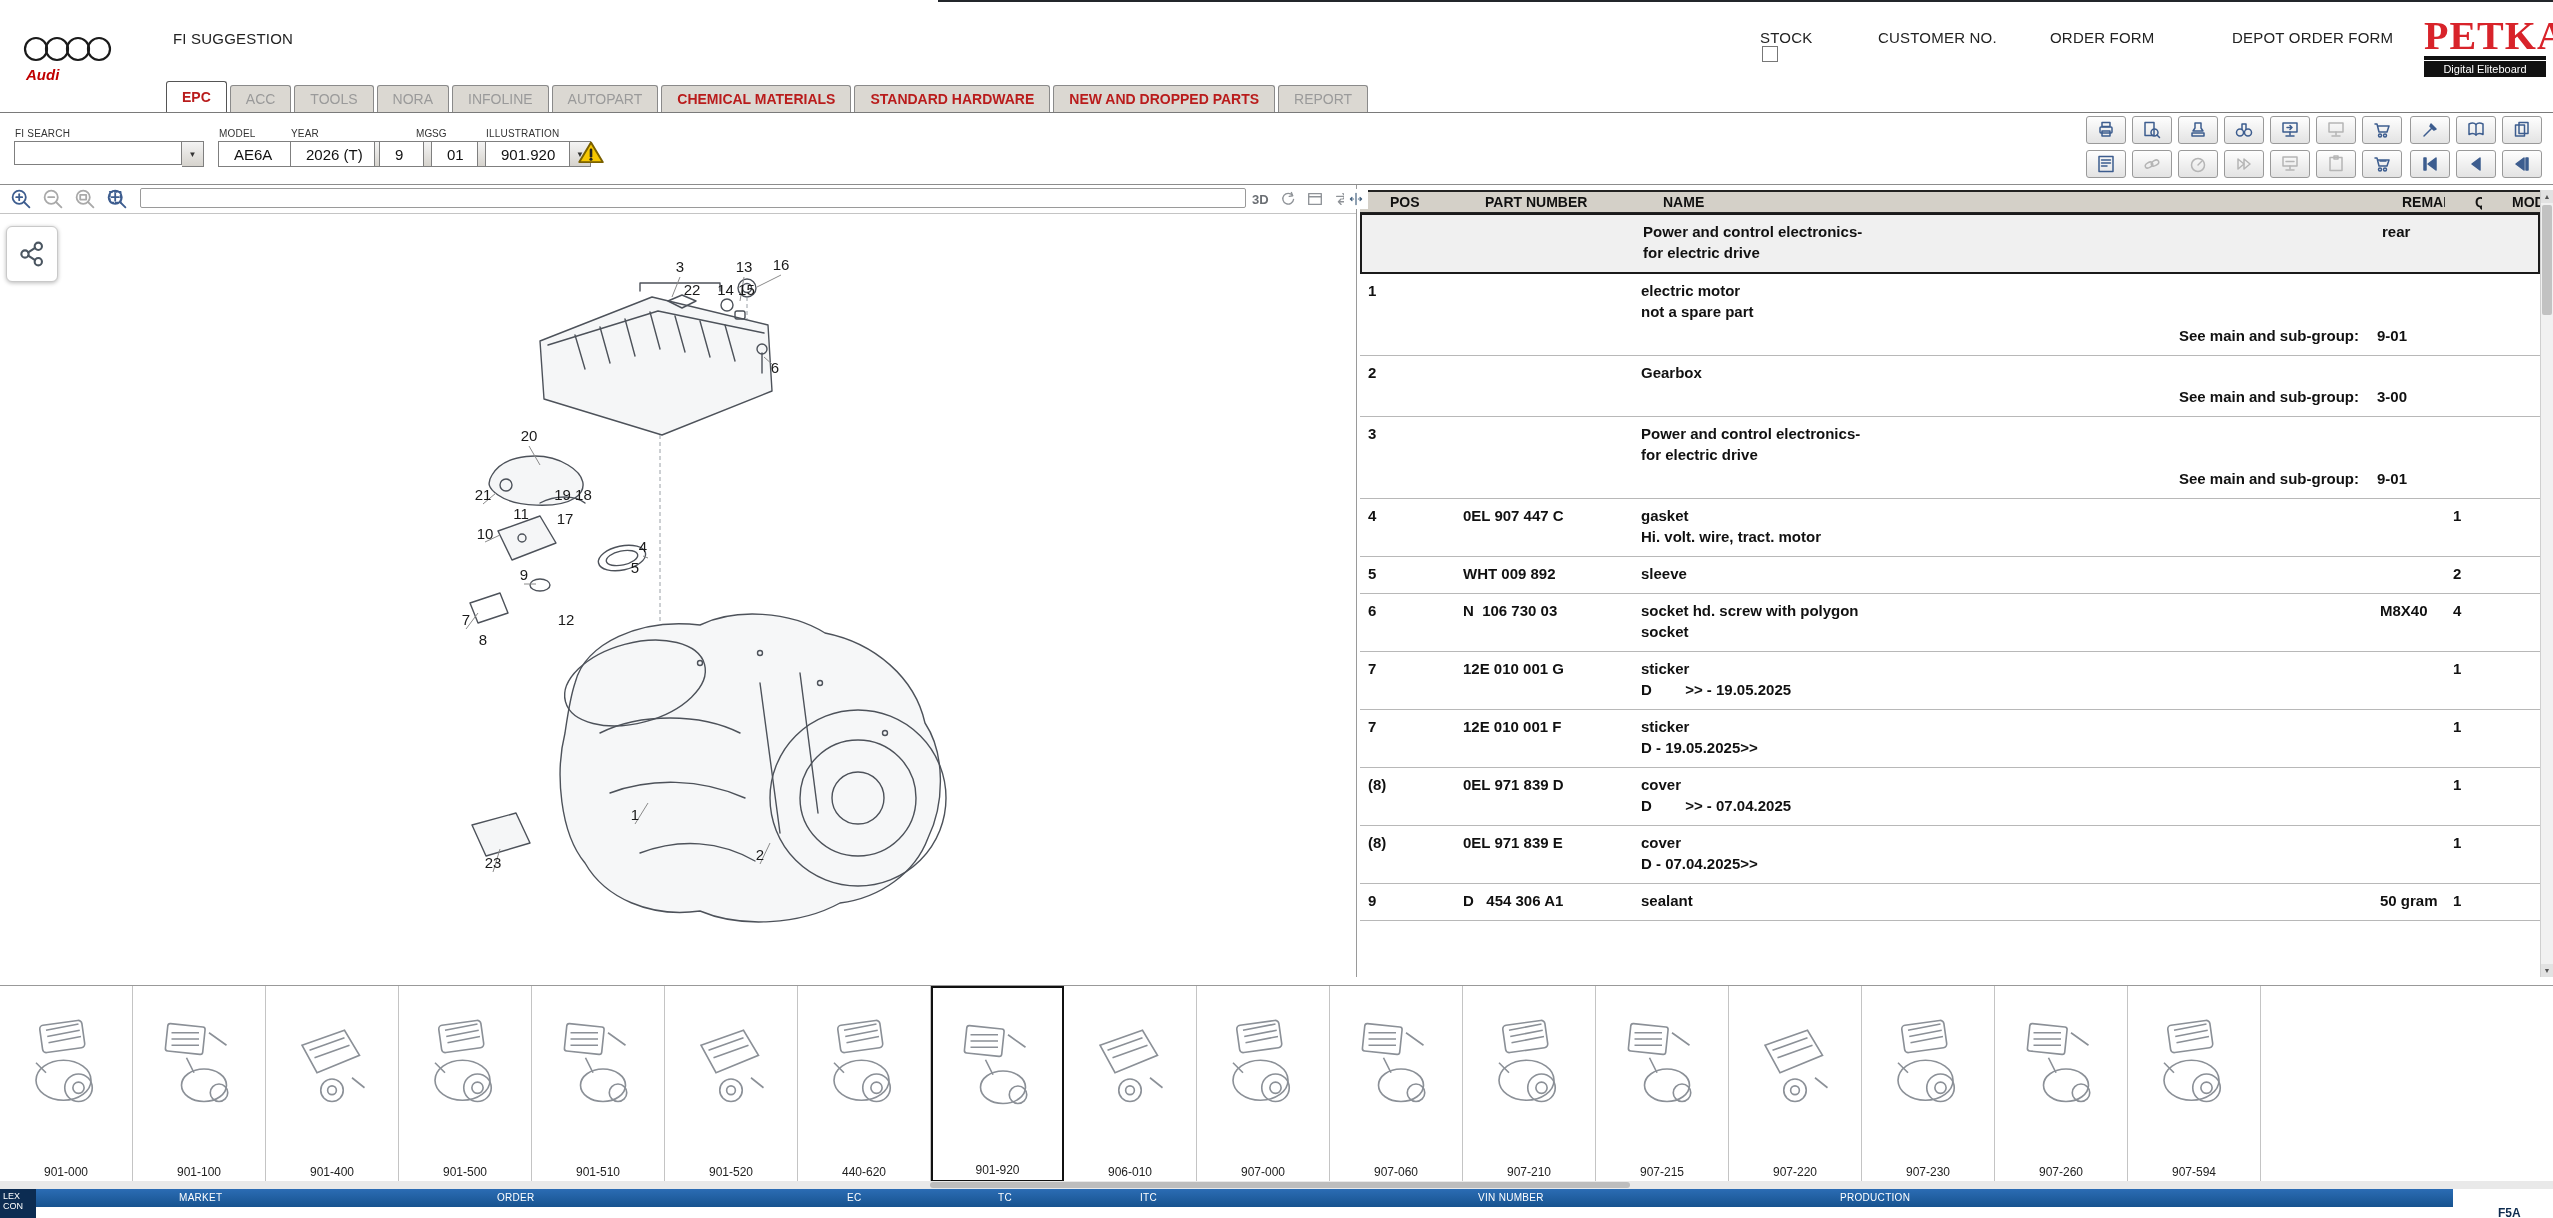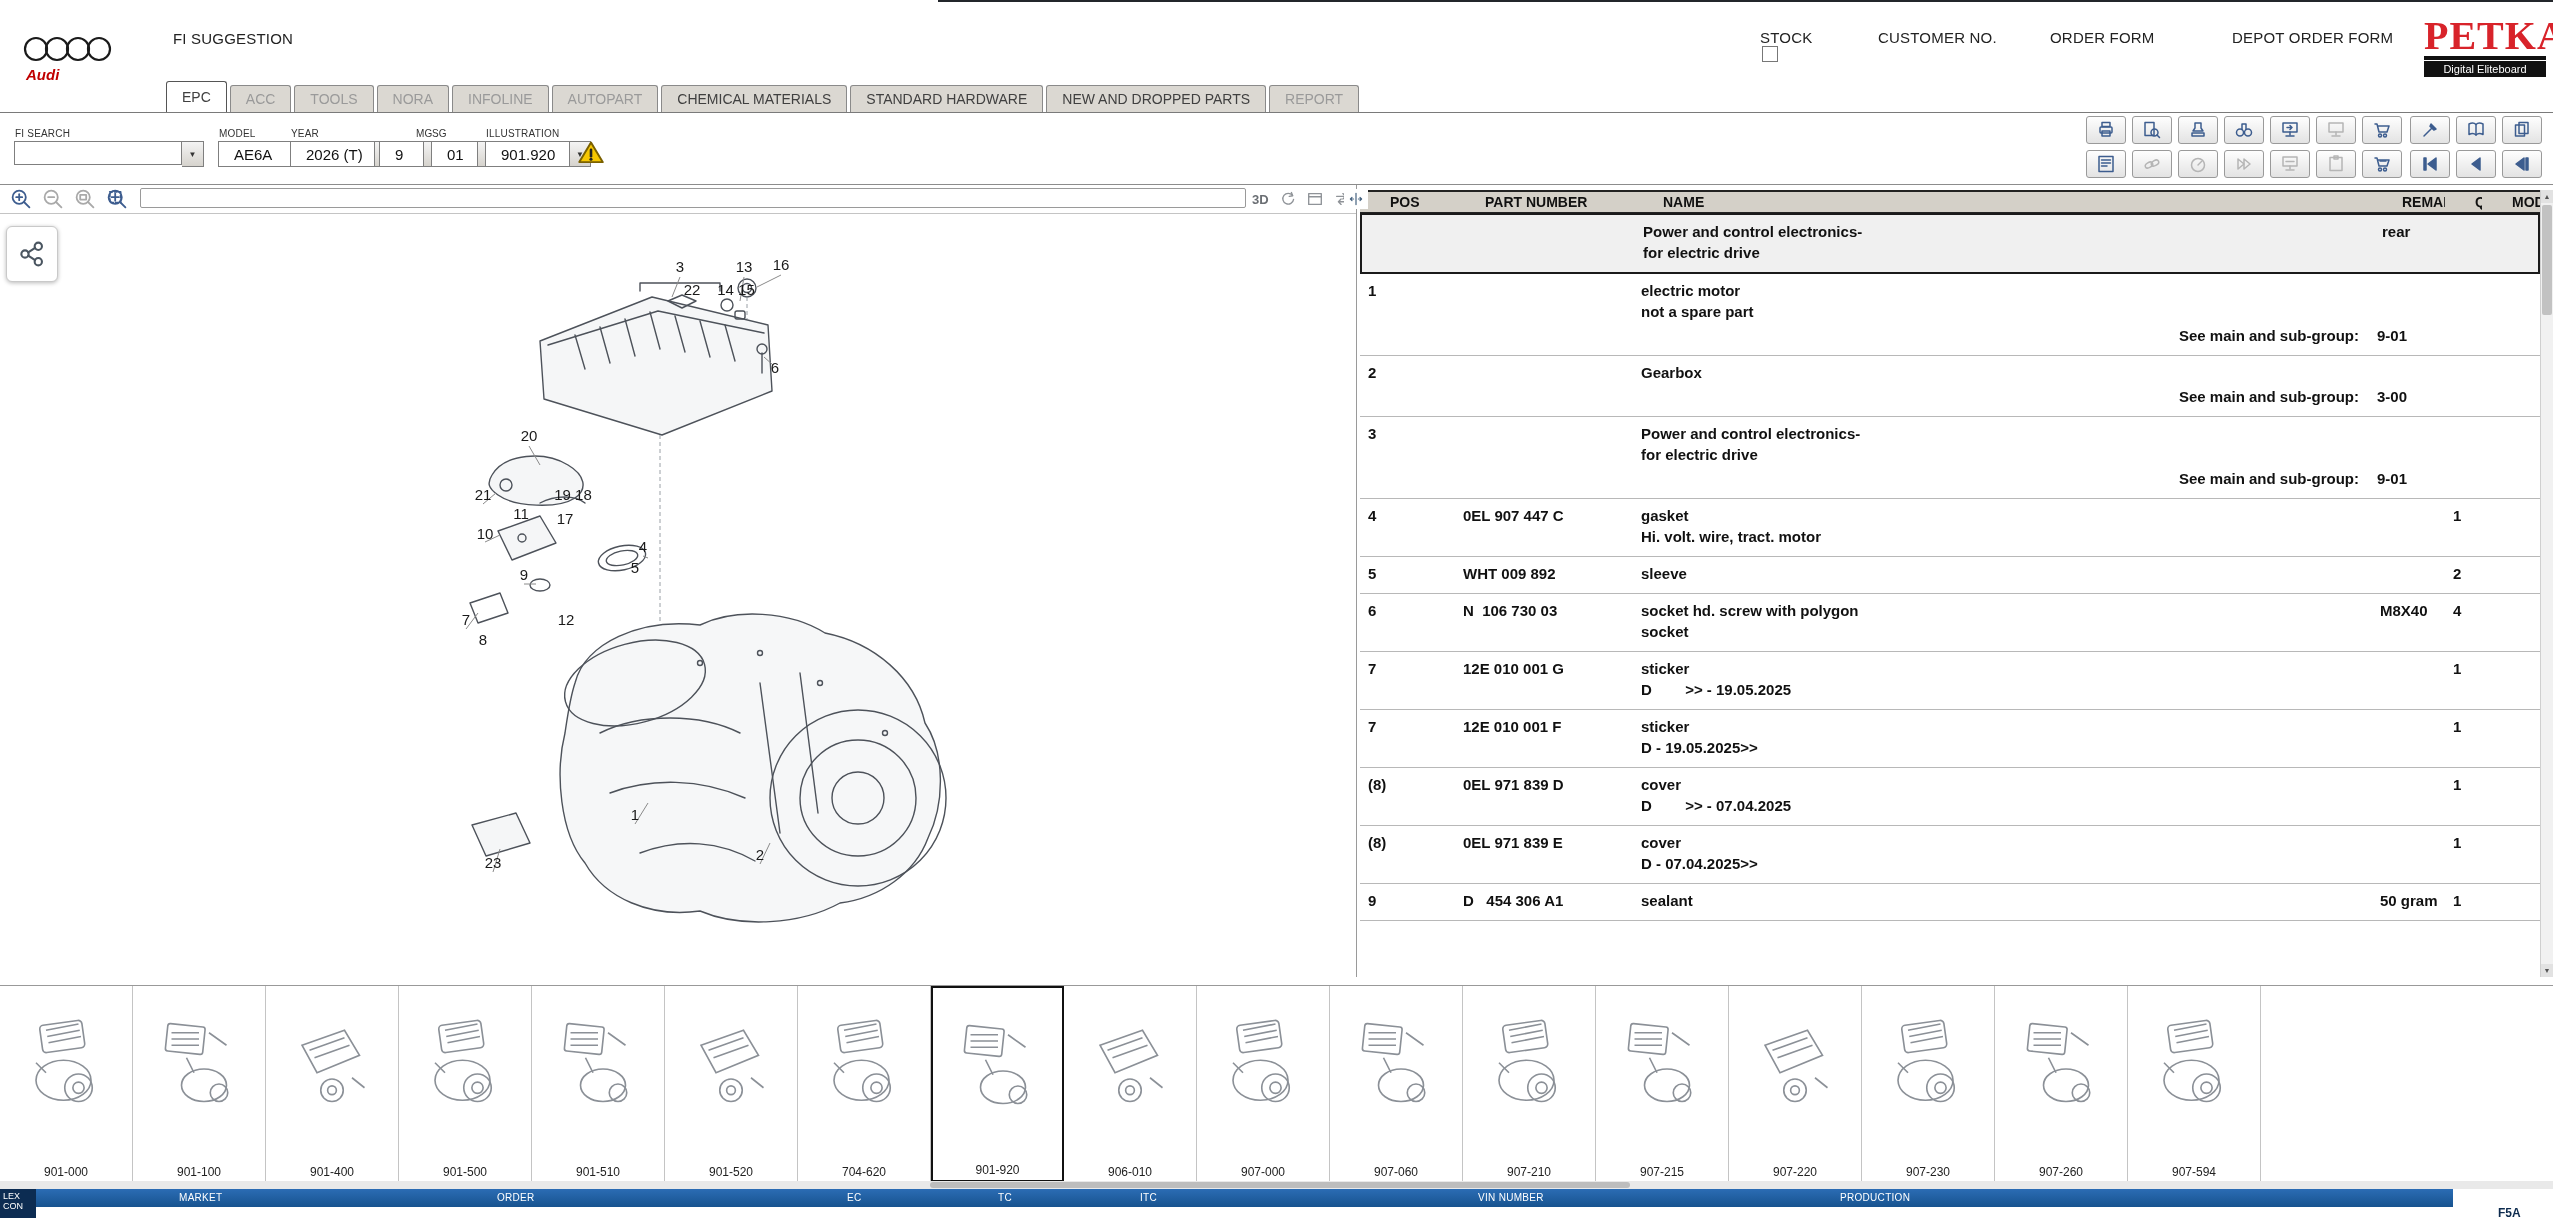--- a/index.html
+++ b/index.html
@@ -19,21 +19,21 @@
   .petka{position:absolute;left:2424px;top:16px;width:122px;text-align:center;}
   .petka .t{font-family:"Liberation Serif",serif;font-weight:bold;font-size:40px;line-height:40px;
             color:#d8232a;letter-spacing:1px;border-bottom:4px solid #111;}
   .petka .s{background:#111;color:#fff;font-size:11px;padding:2px 3px;margin-top:1px;white-space:nowrap;}
 
   .stock-box{position:absolute;left:1762px;top:46px;width:14px;height:14px;border:1px solid #777;background:#fff;}
 
   
   .tabbar{position:absolute;left:166px;top:82px;height:30px;display:flex;gap:3px;align-items:flex-end;z-index:2;}
   .tab{height:26px;line-height:26px;padding:0 15px;background:#dbd8d2;border:1px solid #8a8a8a;border-bottom:none;
-       border-radius:3px 3px 0 0;font-size:14px;font-weight:normal;color:#404040;white-space:nowrap;}
+       border-radius:3px 3px 0 0;font-size:14px;font-weight:bold;color:#b91c1c;white-space:nowrap;}
   .tab.disabled{color:#9a9a9a;font-weight:normal;}
   .tab.active{background:#fff;height:30px;line-height:30px;border-color:#555;position:relative;z-index:3;}
   .tabline{position:absolute;top:112px;left:0;width:2553px;height:1px;background:#7a7a7a;}
 
   
   .flabel{position:absolute;font-size:10px;color:#333;letter-spacing:.2px;white-space:nowrap;}
   .combo{position:absolute;height:26px;display:flex;border:1px solid #7f7f7f;background:#fff;box-sizing:border-box;}
   .combo .val{padding:2px 6px;font-size:15px;display:flex;align-items:center;white-space:nowrap;margin-left:9px;}
   .combo .arrow{width:20px;background:linear-gradient(#f4f4f4,#d6d3cd);border-left:1px solid #7f7f7f;
                 display:flex;align-items:center;justify-content:center;}
@@ -688,21 +688,21 @@
       </div>
       <div class="thumb">
         <div class="tpic"><svg viewBox="0 0 80 90" width="100" height="132" fill="none" stroke="#8b9097" stroke-width="1.3">
             <rect x="20" y="12" width="34" height="22" rx="3" transform="rotate(-8 37 23)"></rect>
             <path d="M24,18 l26,-5 M25,23 l26,-5 M26,28 l26,-5"></path>
             <ellipse cx="38" cy="58" rx="22" ry="16"></ellipse>
             <circle cx="50" cy="64" r="11"></circle>
             <circle cx="50" cy="64" r="4.5"></circle>
             <path d="M16,44 l8,8"></path>
           </svg></div>
-        <div class="tlabel">704-620</div>
+        <div class="tlabel">440-620</div>
       </div>
       <div class="thumb sel">
         <div class="tpic"><svg viewBox="0 0 80 90" width="100" height="132" fill="none" stroke="#8b9097" stroke-width="1.3">
             <rect x="14" y="14" width="30" height="22" rx="2" transform="rotate(6 29 25)"></rect>
             <path d="M18,20 h22 M18,25 h22 M18,30 h22"></path>
             <path d="M48,20 l14,10 M30,40 l6,12"></path>
             <ellipse cx="44" cy="62" rx="18" ry="13"></ellipse>
             <circle cx="56" cy="68" r="7"></circle>
           </svg></div>
         <div class="tlabel">901-920</div>

